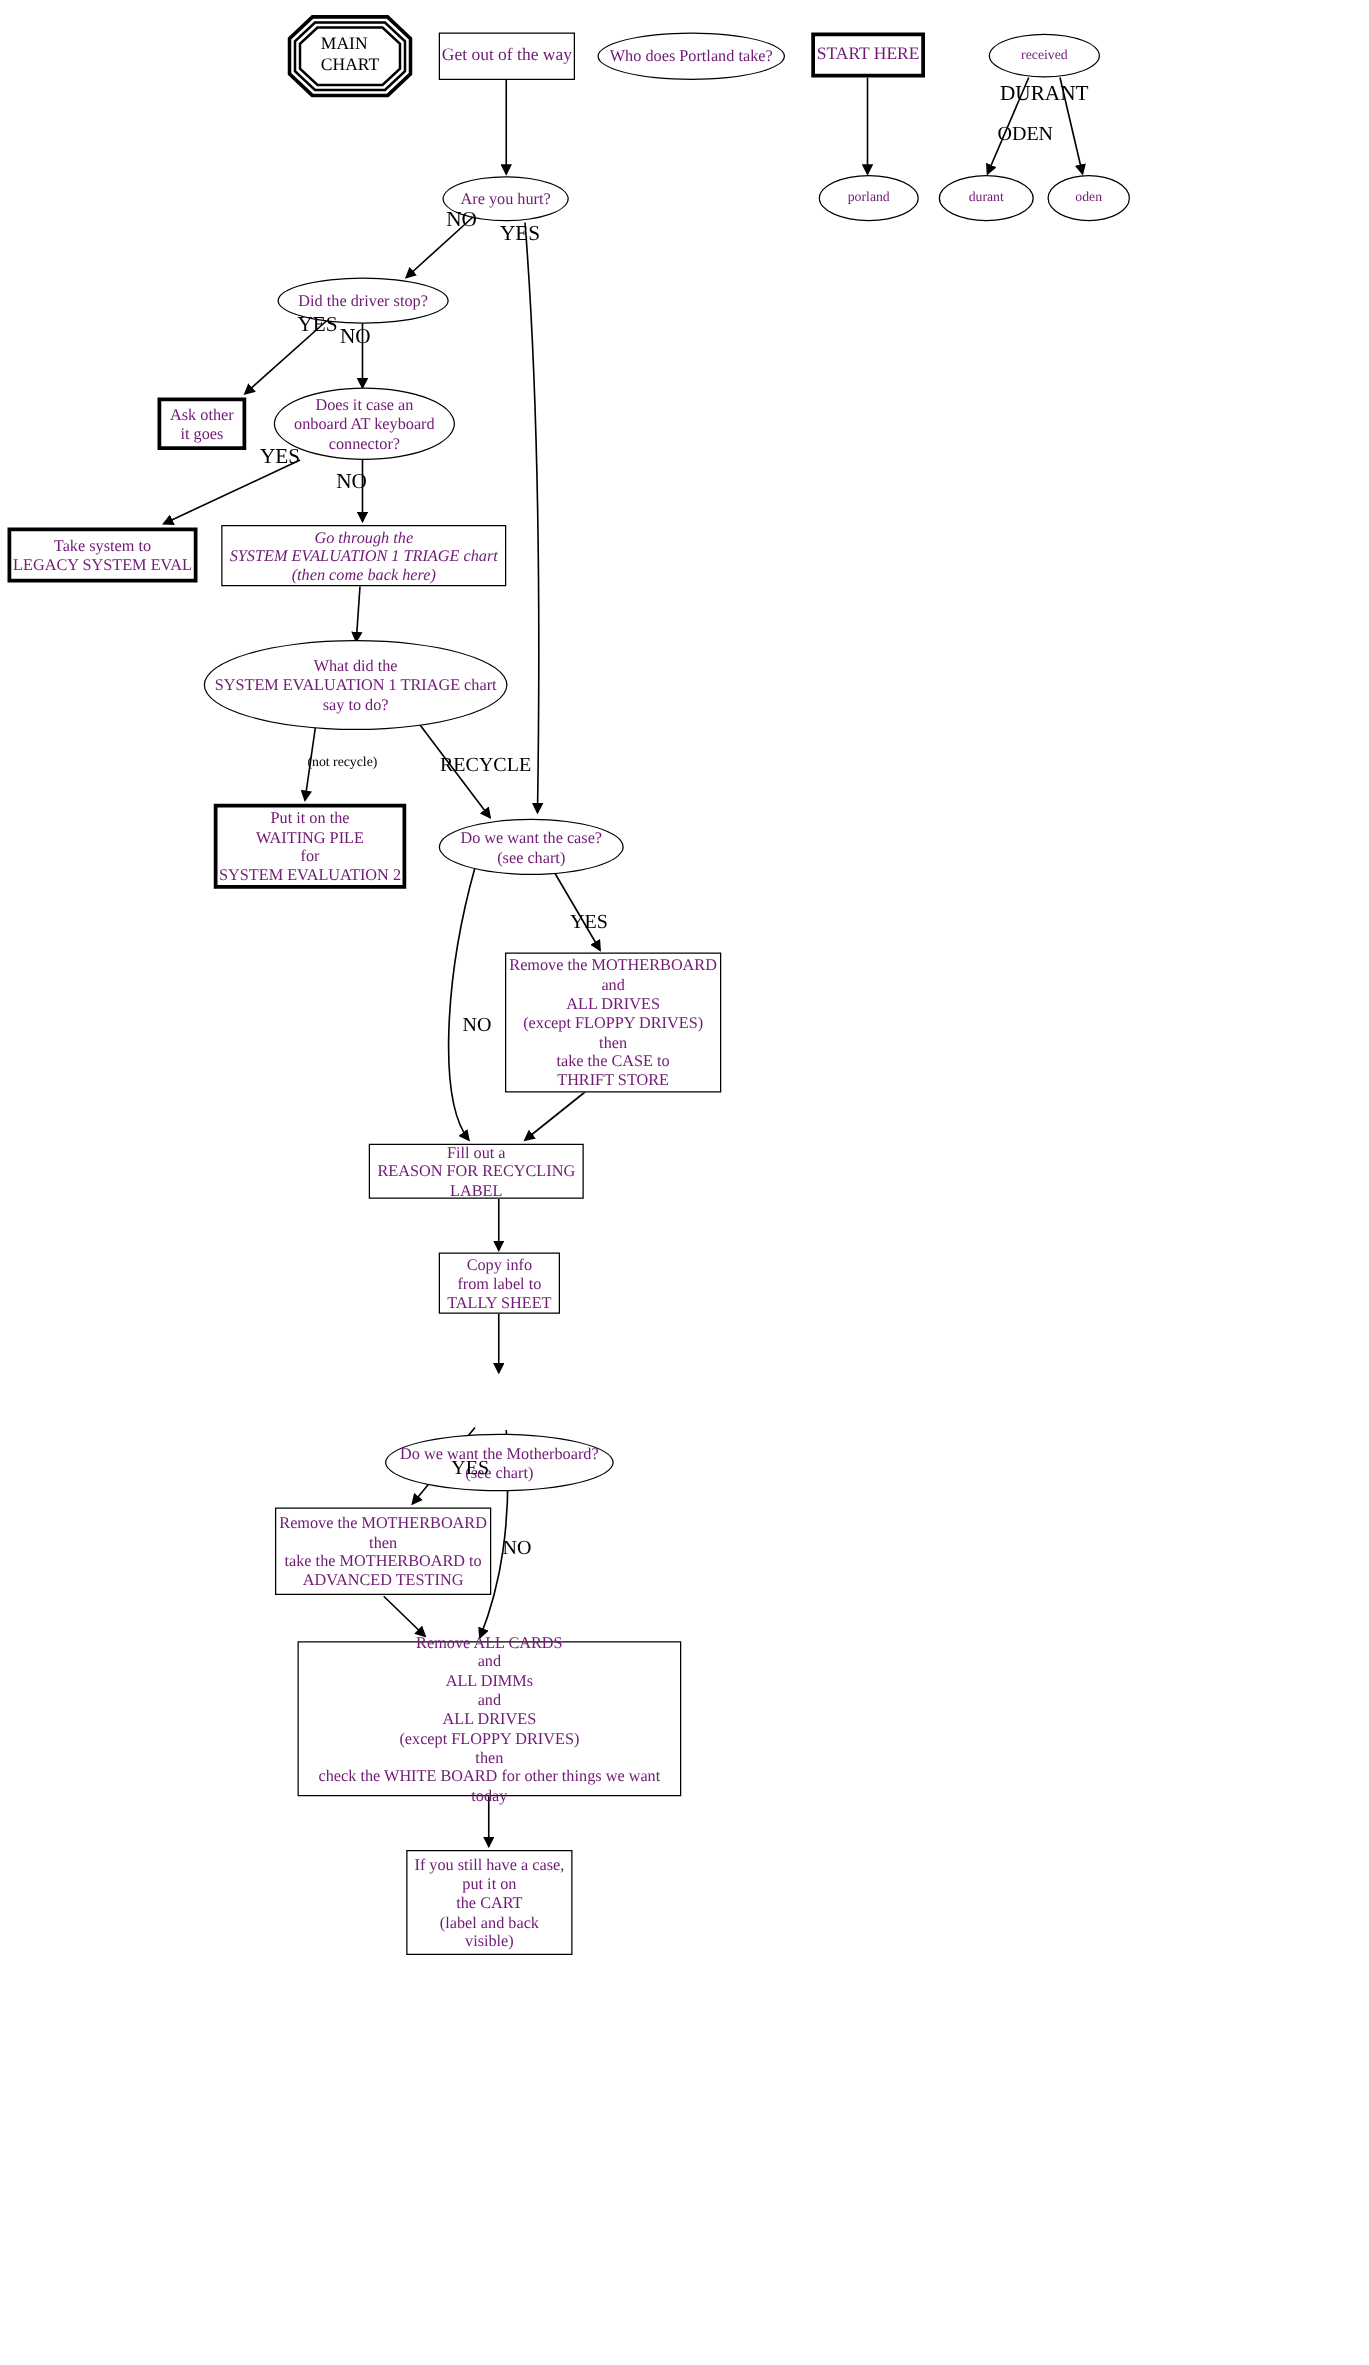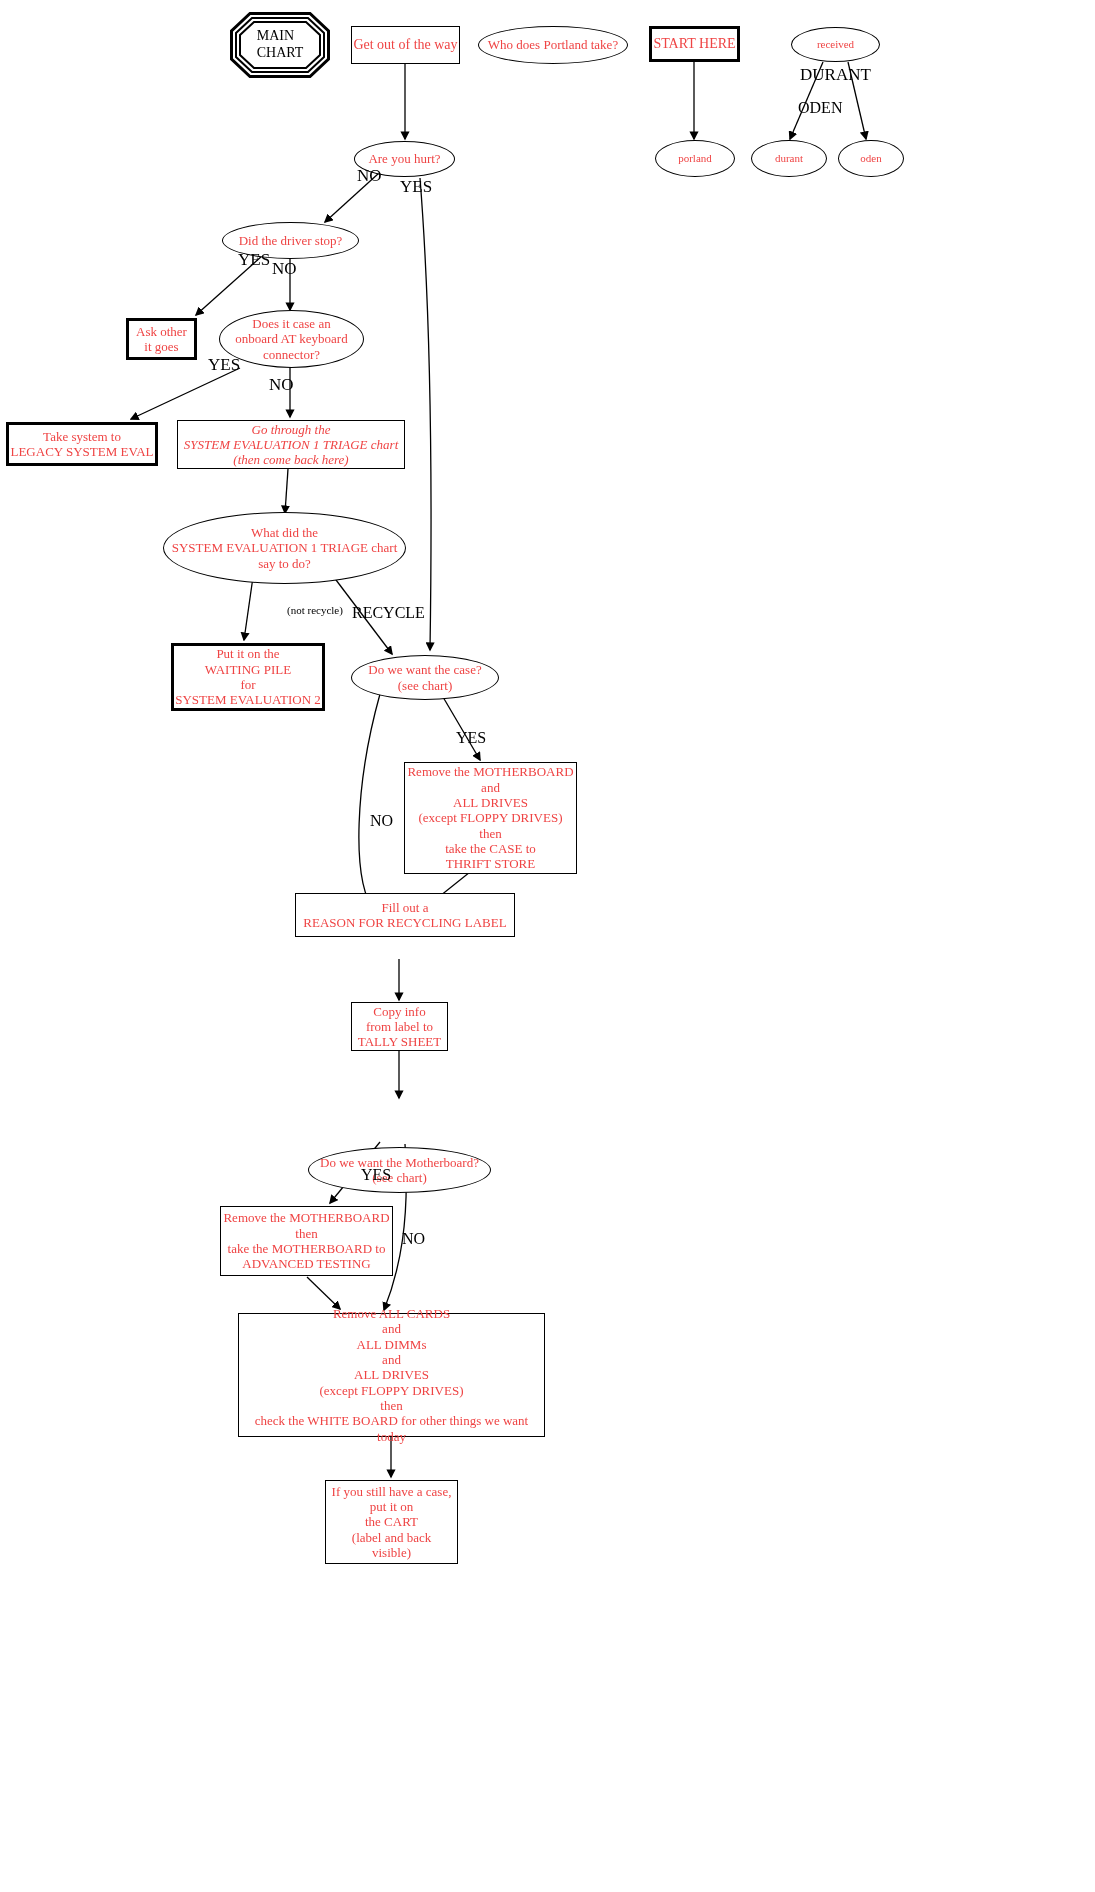--- a/index.html
+++ b/index.html
@@ -26,21 +26,21 @@
     pointer-events: none;
   }
   .node {
     position: absolute;
     box-sizing: border-box;
     display: flex;
     align-items: center;
     justify-content: center;
     text-align: center;
     line-height: 1.18;
-    color: #ef4444;
+    color: #701a75;
     background: #ffffff;
   }
   .node .txt { display: block; width: 100%; }
 
   
   .box {
     border: 1px solid #000;
     border-radius: 0;
   }
   .box.bold {
@@ -251,21 +251,21 @@
       <span>Remove the MOTHERBOARD</span><br>
       <span>and</span><br>
       <span>ALL DRIVES</span><br>
       <span>(except FLOPPY DRIVES)</span><br>
       <span>then</span><br>
       <span>take the CASE to</span><br>
       <span>THRIFT STORE</span>
     </span>
   </div>
 
-  <div class="node box fs13" style="left:295px; top:893px; width:220px; height:44px;align-items:center;">
+  <div class="node box fs13" style="left:295px; top:915px; width:172px; height:44px;align-items:center;">
     <span class="txt">
       <span>Fill out a</span><br>
       <span>REASON FOR RECYCLING LABEL</span>
     </span>
   </div>
 
   <div class="node box fs13" style="left:351px; top:1002px; width:97px; height:49px;">
     <span class="txt">
       <span>Copy info</span><br>
       <span>from label to</span><br>
@@ -314,21 +314,21 @@
 
   <span class="edge-label fs17" style="left:357px; top:167px;">NO</span>
   <span class="edge-label fs17" style="left:400px; top:178px;">YES</span>
 
   <span class="edge-label fs17" style="left:238px; top:251px;">YES</span>
   <span class="edge-label fs17" style="left:272px; top:260px;">NO</span>
 
   <span class="edge-label fs17" style="left:208px; top:356px;">YES</span>
   <span class="edge-label fs17" style="left:269px; top:376px;">NO</span>
 
-  <span class="edge-label fs15" style="left:246px; top:605px;margin-left:41px;">(not recycle)</span>
+  <span class="edge-label fs15" style="left:246px; top:605px;">(not recycle)</span>
   <span class="edge-label fs16" style="left:352px; top:605px;">RECYCLE</span>
 
   <span class="edge-label fs16" style="left:370px; top:813px;">NO</span>
   <span class="edge-label fs16" style="left:456px; top:730px;">YES</span>
 
   <span class="edge-label fs16" style="left:361px; top:1167px;">YES</span>
   <span class="edge-label fs16" style="left:402px; top:1231px;">NO</span>
 
   <span class="edge-label fs17" style="left:800px; top:66px;">DURANT</span>
   <span class="edge-label fs16" style="left:798px; top:100px;">ODEN</span>

